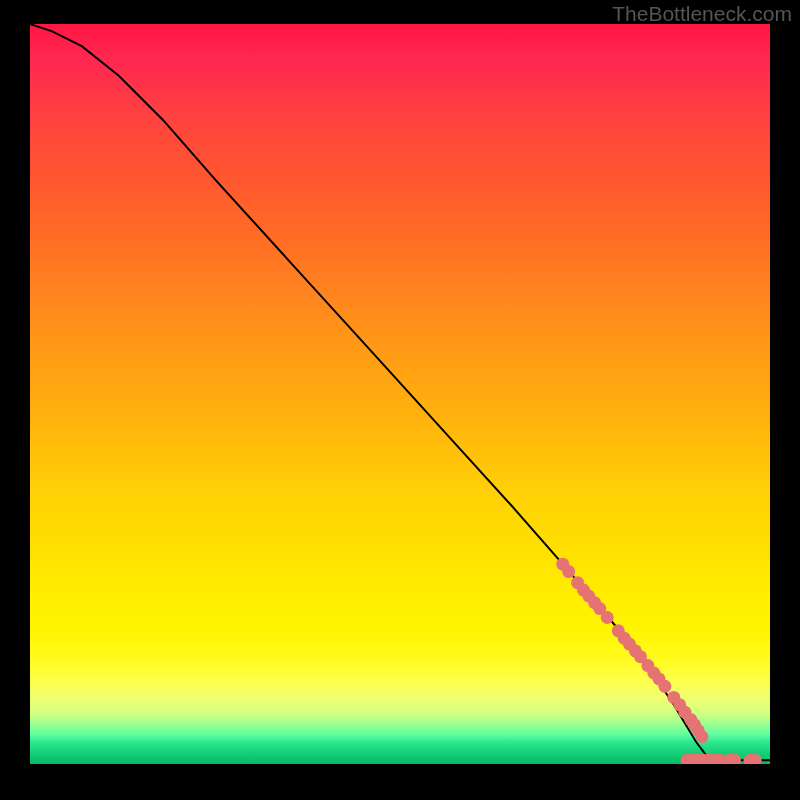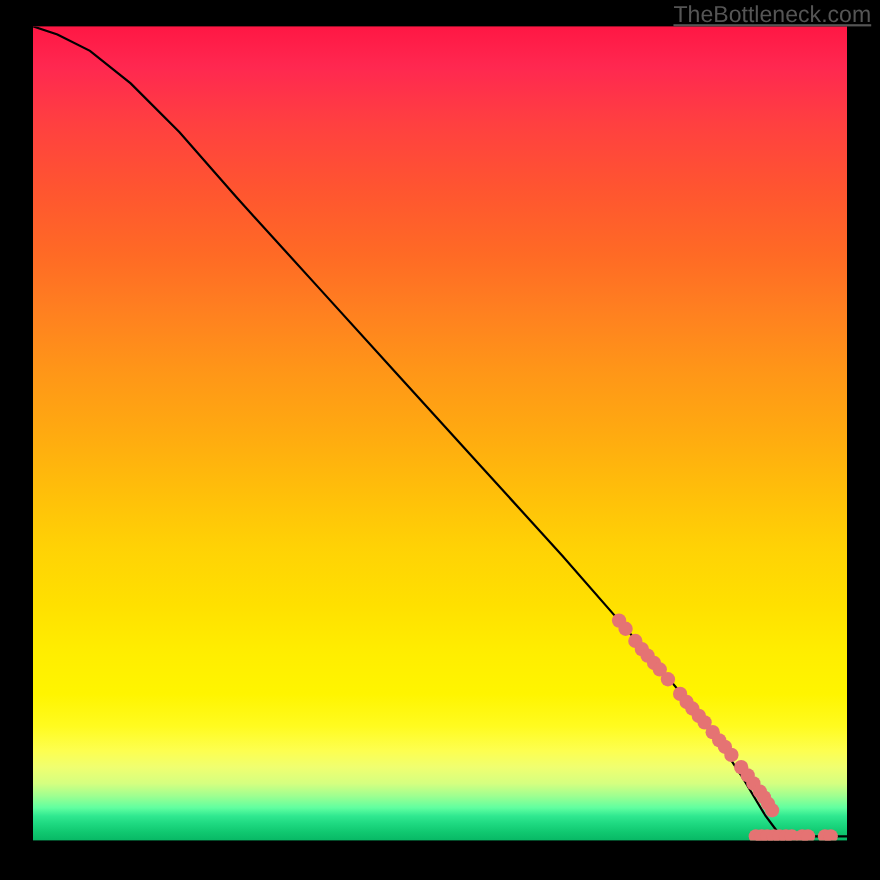--- a/index.html
+++ b/index.html
@@ -15,21 +15,20 @@
       font-family: Arial, sans-serif;
     }
     .watermark {
       position: absolute;
       top: 2px;
       right: 8px;
       color: #555;
       font-size: 21px;
       font-weight: normal;
       z-index: 10;
-      text-decoration: underline;
     }
     .chart-area {
       position: absolute;
       left: 30px;
       top: 24px;
       width: 740px;
       height: 740px;
       background: linear-gradient(to bottom,
         #ff1744 0%,
         #ff2850 5%,

